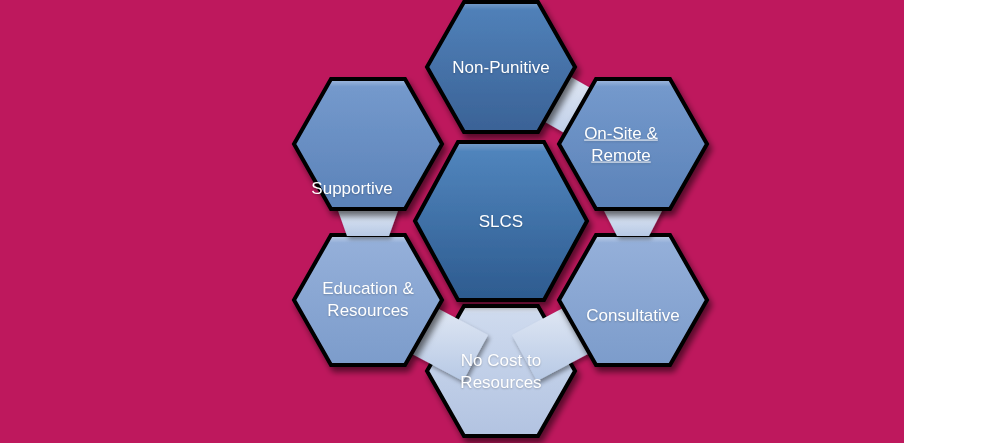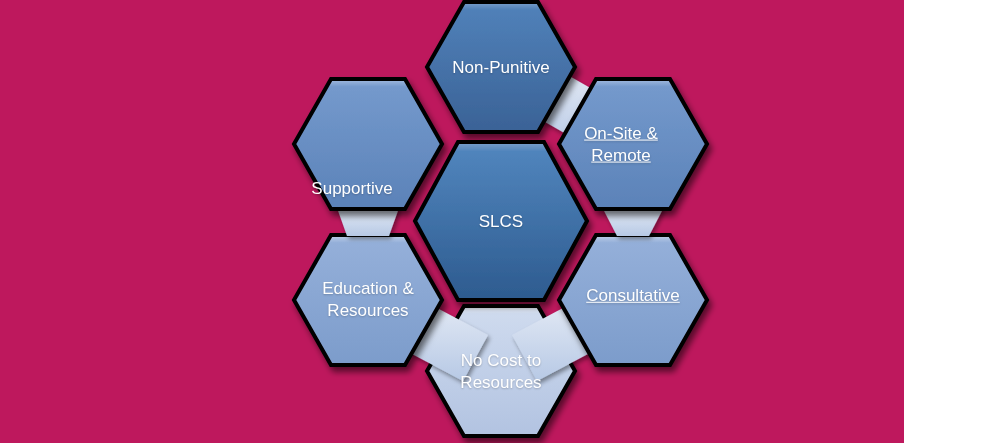--- a/index.html
+++ b/index.html
@@ -21,21 +21,21 @@
     text-align: center;
     text-shadow: 0 1px 2px rgba(0,0,0,0.22);
     pointer-events: none;
     white-space: normal;
   }
   .lbl-np     { left: 501px; top: 68px;  width: 140px; }
   .lbl-osr    { left: 621px; top: 145px; width: 112px; text-decoration: underline; }
   .lbl-supp   { left: 352px; top: 145px; width: 140px; margin-top: 44px; }
   .lbl-slcs   { left: 501px; top: 222px; width: 150px; }
   .lbl-edu    { left: 368px; top: 300px; width: 124px; }
-  .lbl-cons   { left: 633px; top: 296px; width: 140px; text-decoration: underline; }
+  .lbl-cons   { left: 633px; top: 316px; width: 140px; }
   .lbl-nocost { left: 501px; top: 372px; width: 112px; }
   .hex { stroke: #000000; stroke-width: 4; }
 </style>
 </head>
 <body>
 
 <div class="stage">
 
   <svg width="1000" height="443" viewBox="0 0 1000 443">
     <defs>

